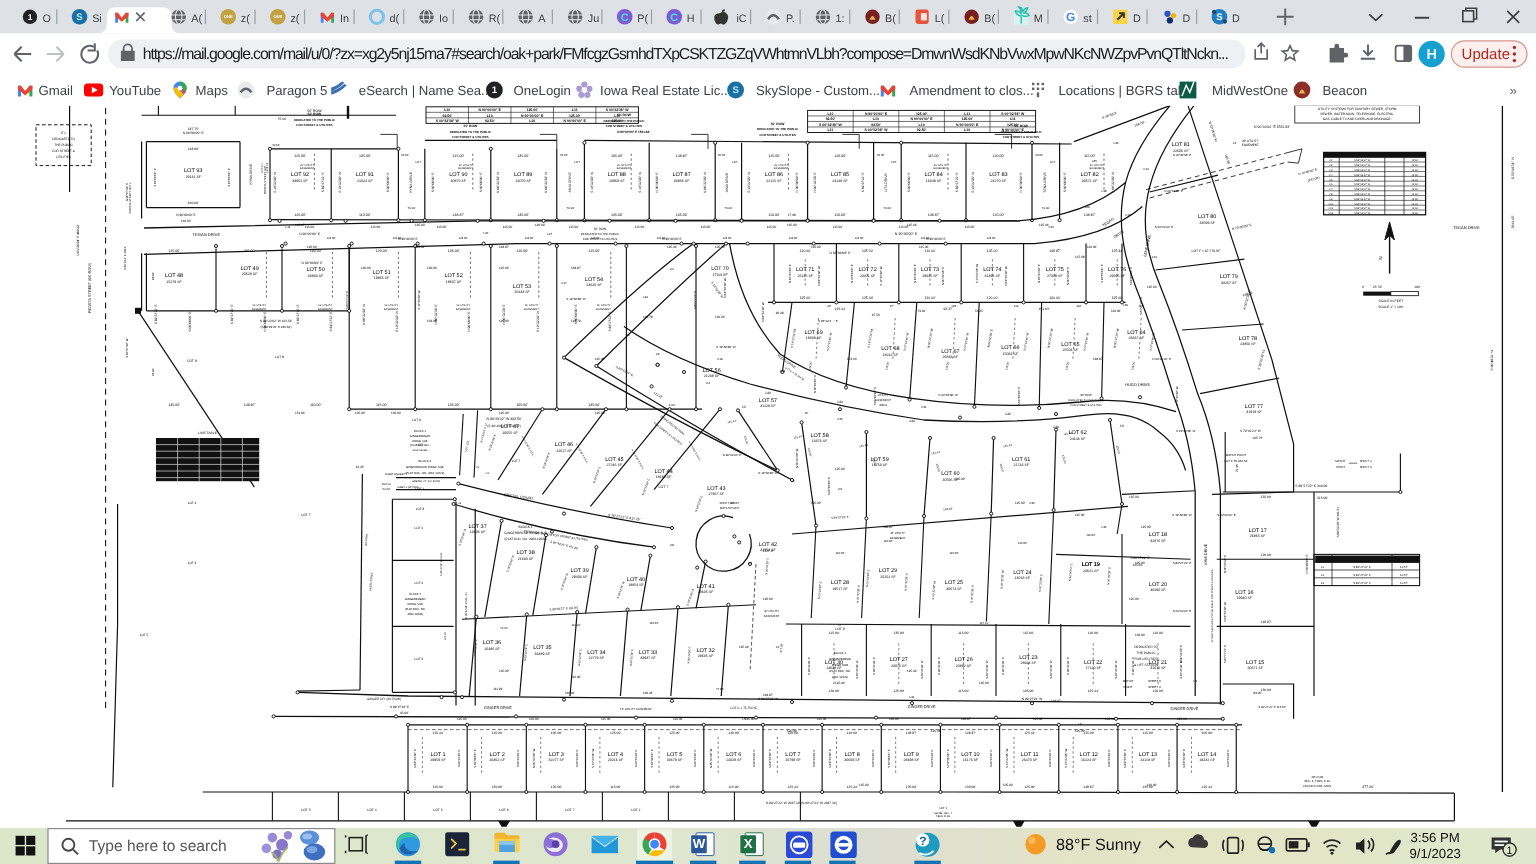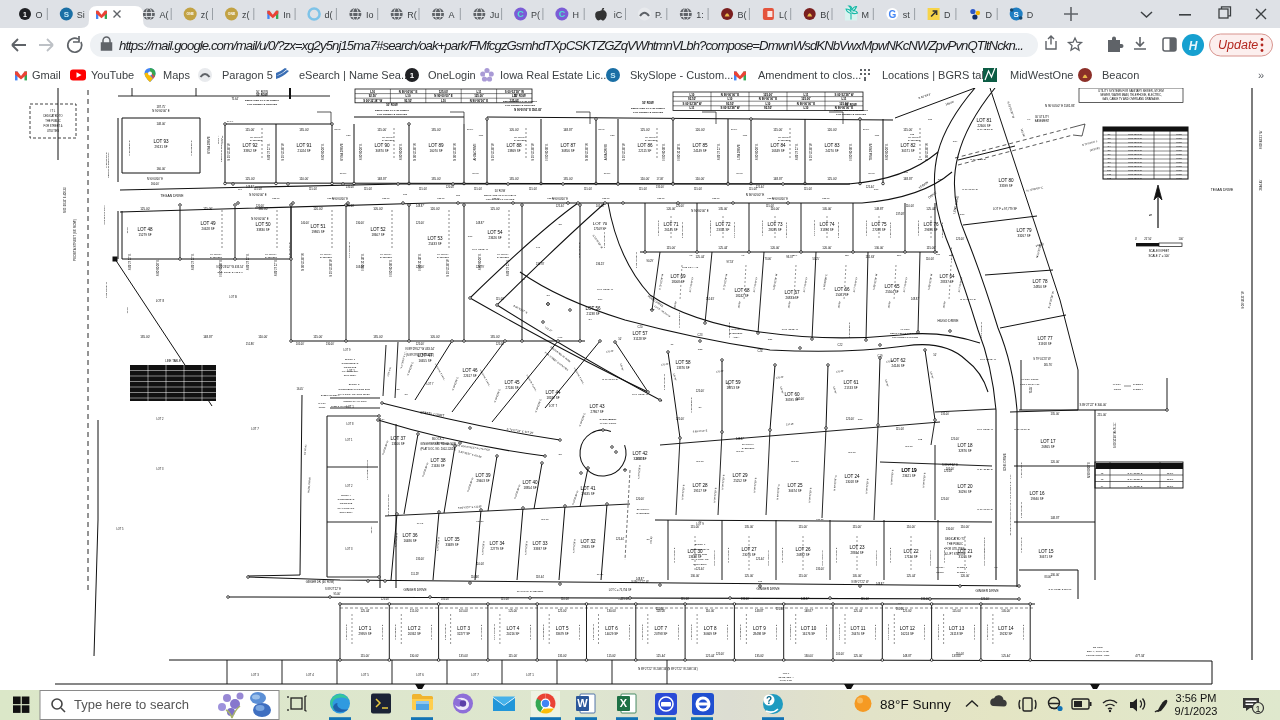--- a/index.html
+++ b/index.html
@@ -1,17 +1,17 @@
 <!DOCTYPE html>
 <html><head><meta charset="utf-8">
 <style>
 * { margin:0; padding:0; box-sizing:border-box; }
 body { width:1280px; height:720px; overflow:hidden; font-family:"Liberation Sans", sans-serif; background:#fff; }
 .tabstrip { height:28px; }
-.toolbar { height:34px;font-style:italic; }
+.toolbar { height:34px; }
 .bookmarks { height:26px;text-decoration:underline; }
 .content { height:602px; overflow:hidden; }
 .taskbar { height:30px; }
 div svg { display:block; }
 </style></head>
 <body>
 <div class="tabstrip">
 <svg width="1280" height="28" xmlns="http://www.w3.org/2000/svg" font-family="Liberation Sans, sans-serif">
 <rect width="1280" height="28" fill="#dee1e6"></rect>
 <path d="M81 28 q8 0 8 -8 v-6 q0 -8 8 -8 h38 q8 0 8 8 v6 q0 8 8 8 Z" fill="#ffffff"></path>

